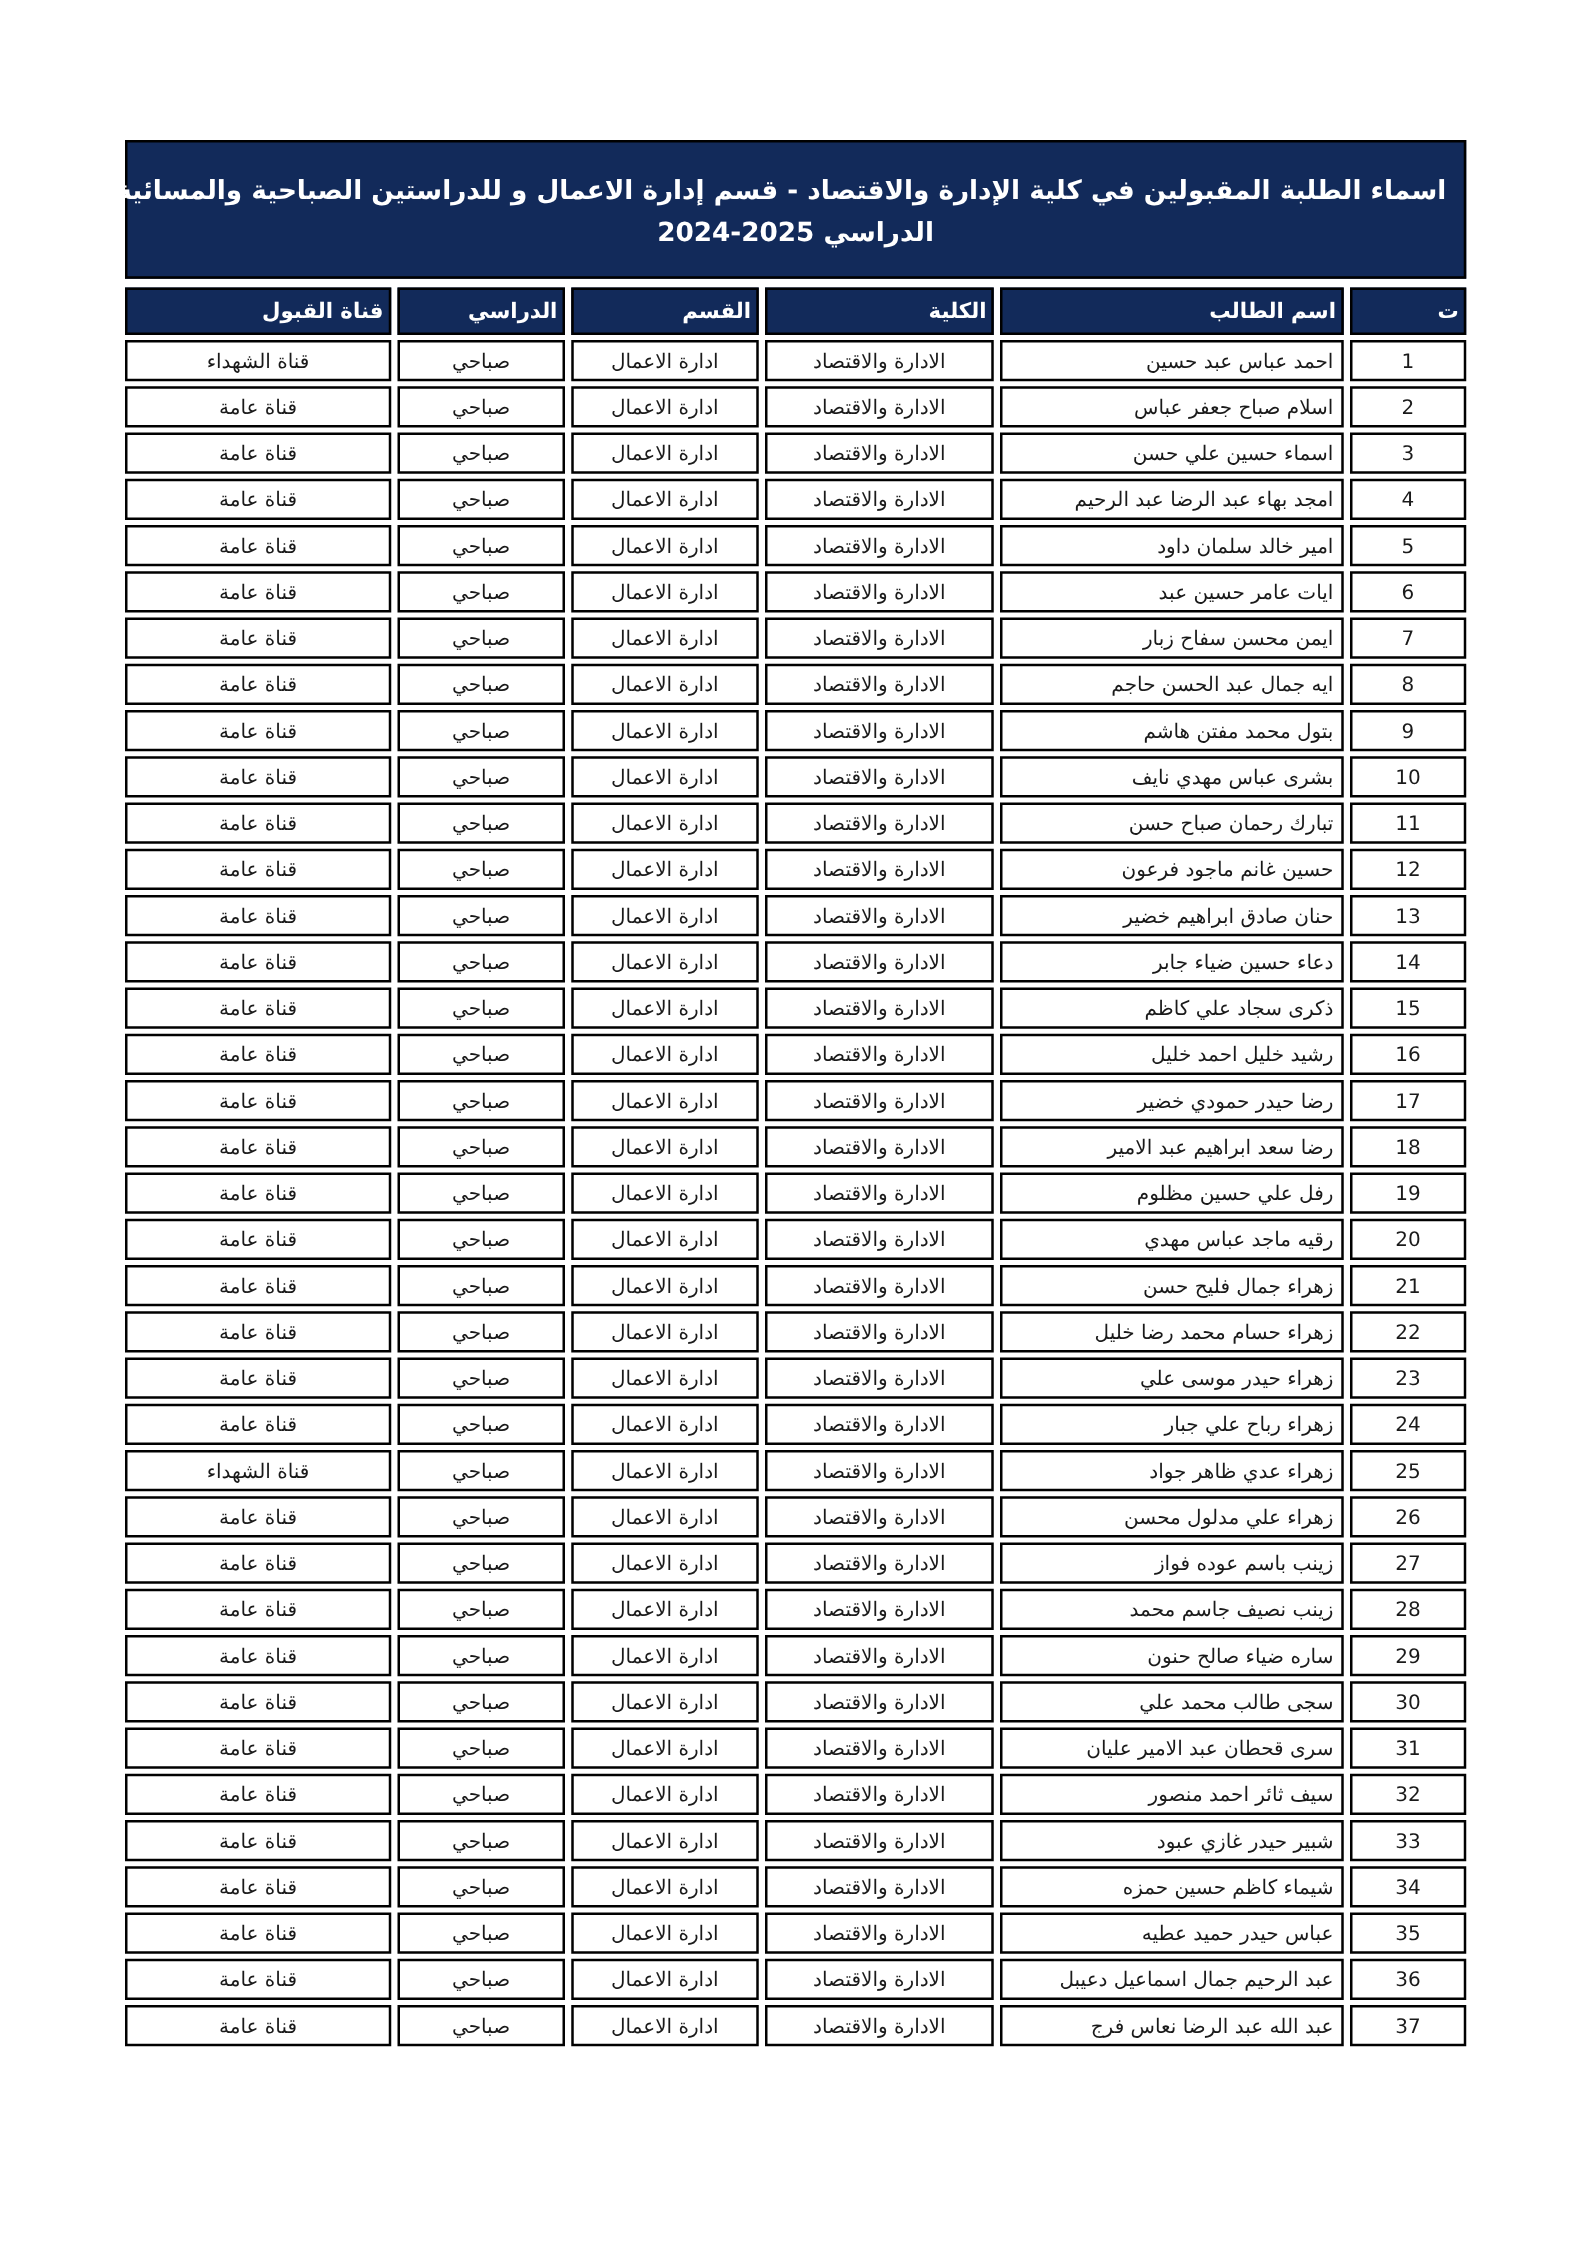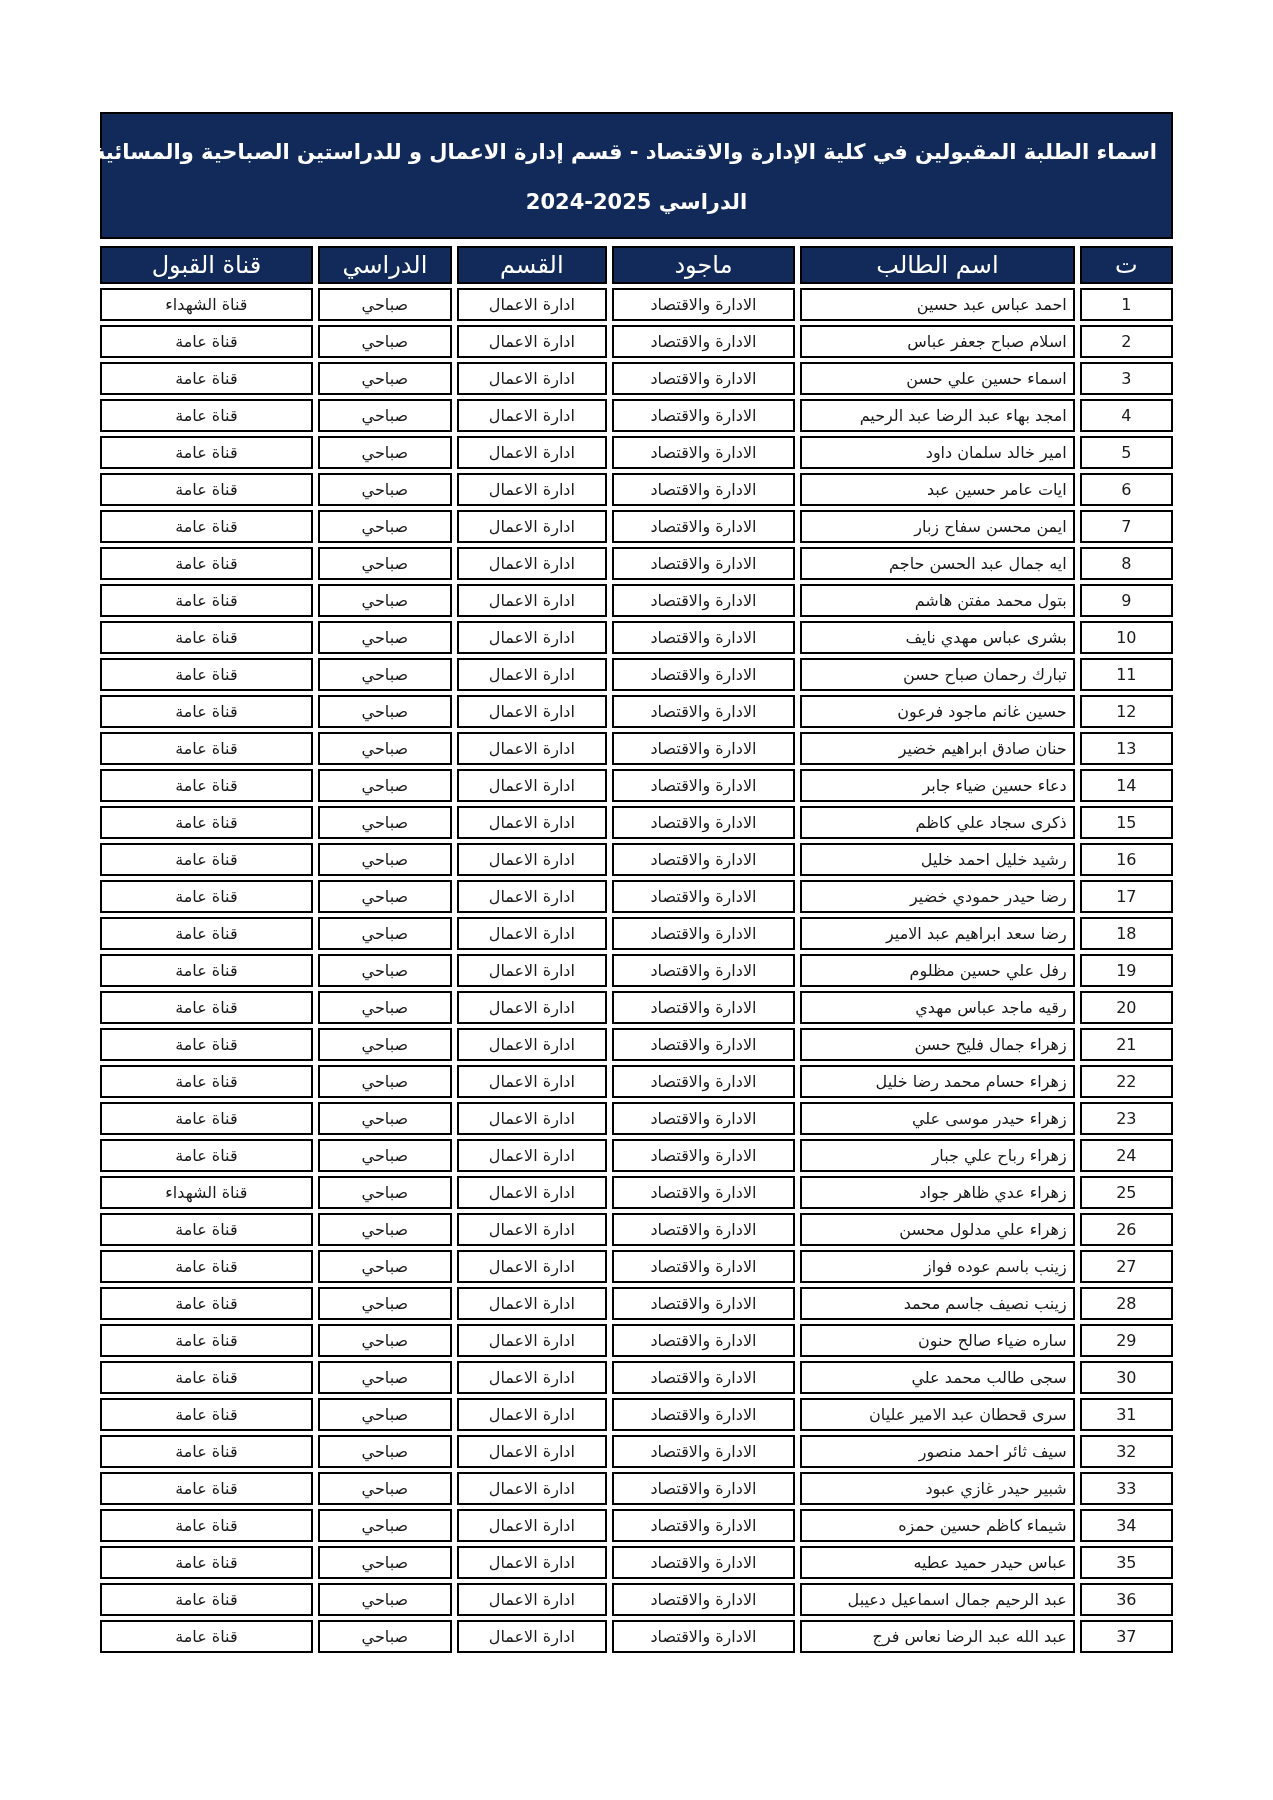--- a/index.html
+++ b/index.html
@@ -26,36 +26,36 @@
     background: var(--header-bg, #122a5a);
     color: var(--header-text, #ffffff);
     border: 2px solid var(--border-color, #000000);
     text-align: center;
     font-weight: bold;
     font-size: 21px;
     line-height: 1.6;
     padding: 22px 14px 18px 14px;
   }
   .title-block .t-line { white-space: nowrap; }
-  .title-block .t-line2 { margin-top: 16px; }
+  .title-block .t-line2 { }
   table.students {
     width: calc(100% + 10px);
     margin: 3px -5px 0 -5px;
     border-collapse: separate;
     border-spacing: 5px 4px;
     table-layout: fixed;
     direction: rtl;
   }
   table.students th {
     background: var(--header-bg, #122a5a);
     color: var(--header-text, #ffffff);
     border: 2px solid var(--border-color, #000000);
-    font-size: 24px;
-    font-weight: normal;
-    text-align: center;
+    font-size: 17px;
+    font-weight: bold;
+    text-align: right;
     height: 38px;
     padding: 2px 4px;
   }
   table.students td {
     background: var(--row-bg, #ffffff);
     color: var(--body-text, #1a1a1a);
     border: 2px solid var(--border-color, #000000);
     font-size: 16px;
     text-align: center;
     height: 33px;
@@ -91,21 +91,21 @@
         <col class="col-w-name">
         <col class="col-w-college">
         <col class="col-w-dept">
         <col class="col-w-study">
         <col class="col-w-channel">
       </colgroup>
       <thead>
         <tr>
           <th>ت</th>
           <th>اسم الطالب</th>
-          <th>ماجود</th>
+          <th>الكلية</th>
           <th>القسم</th>
           <th>الدراسي</th>
           <th>قناة القبول</th>
         </tr>
       </thead>
       <tbody>
           <tr>
             <td class="col-no">1</td>
             <td class="col-name">احمد عباس عبد حسين</td>
             <td class="col-college">الادارة والاقتصاد</td>

